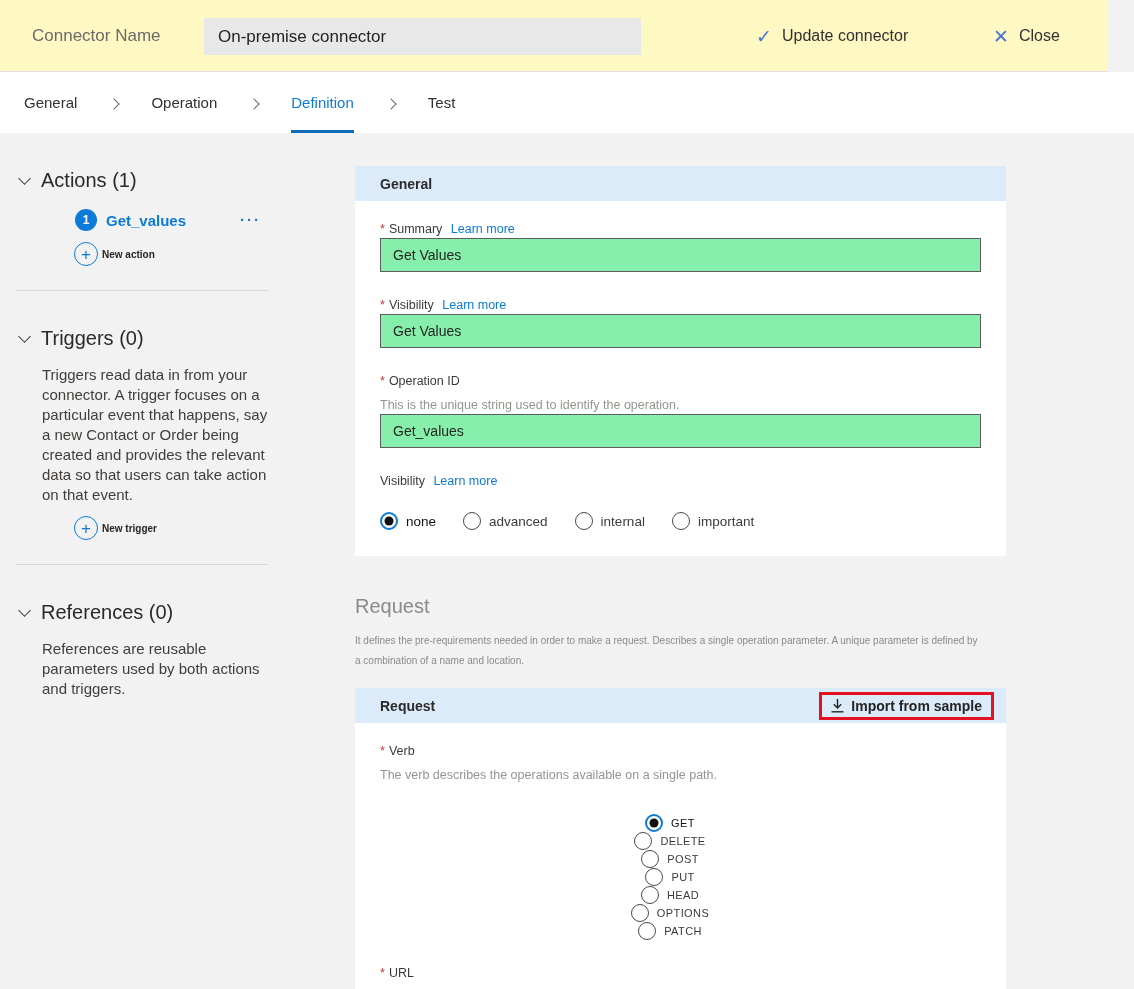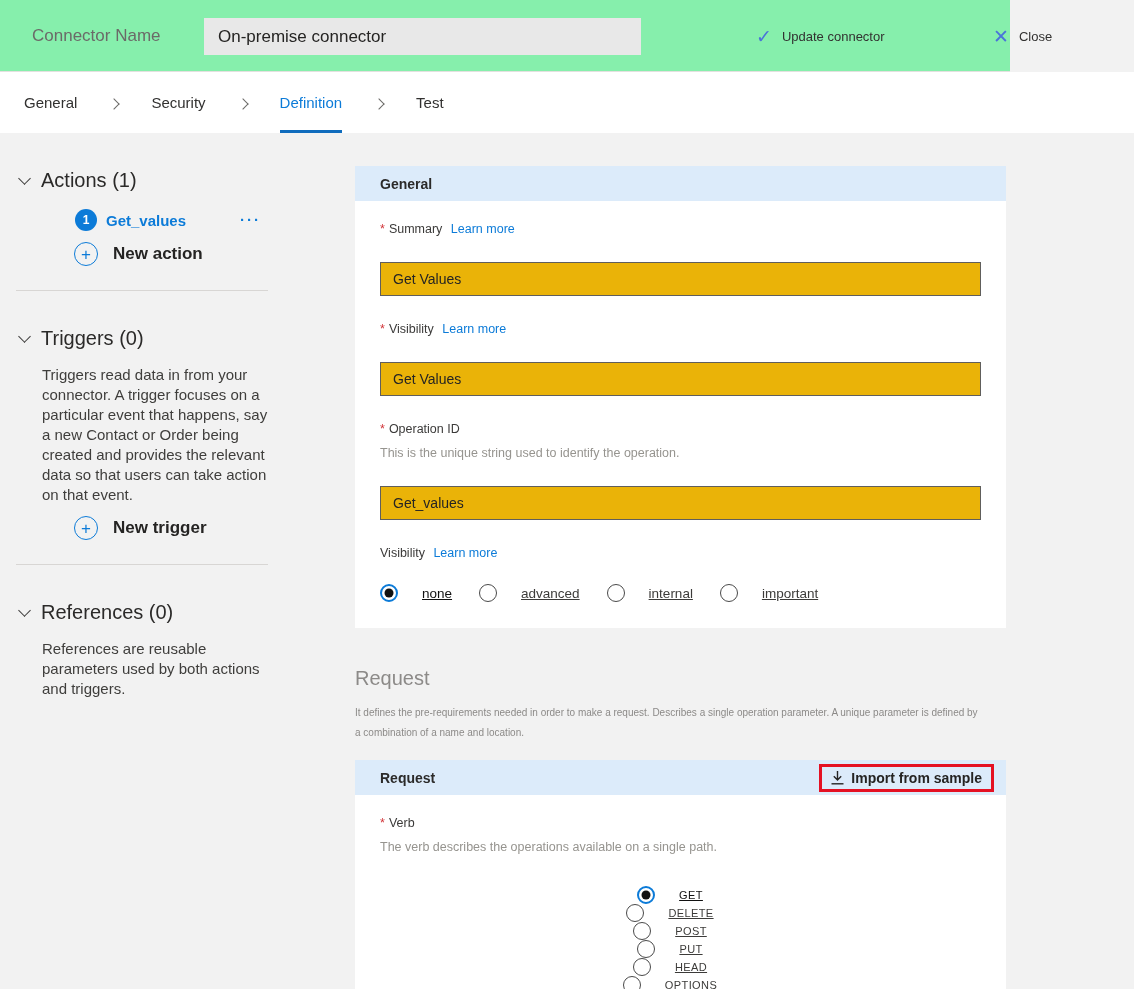--- a/index.html
+++ b/index.html
@@ -1,32 +1,32 @@
 <!DOCTYPE html>
 <html><head>
 <meta charset="utf-8">
 <style>
   * { margin:0; padding:0; box-sizing:border-box; }
   html,body { width:1134px; height:989px; overflow:hidden; background:#f2f2f2;
     font-family:"Liberation Sans", sans-serif; color:#2b2a29; }
 
   
-  .topbar { position:absolute; top:0; left:0; width:1010px; height:72px;
-    background:#86efac; border-bottom:1px solid #e3e1df; }
+  .topbar { position:absolute; top:0; left:0; width:1108px; height:72px;
+    background:#fef9c3; border-bottom:1px solid #e3e1df; }
   .topbar-label { position:absolute; left:32px; top:0; height:72px; display:flex;
     align-items:center; font-size:17px; color:#6b6a68; }
   .name-input { position:absolute; left:204px; top:18px; width:437px; height:37px;
     background:#e8e8e8; border:none; outline:none; padding:0 14px; font-size:17px;
     color:#252423; font-family:inherit; }
   .topbar-btn { position:absolute; top:0; height:72px; display:flex; align-items:center;
     gap:10px; cursor:pointer; background:none; border:none; font-family:inherit; }
   .btn-update { left:756px; }
   .btn-close  { left:993px; }
   .topbar-btn .glyph { font-size:19px; color:#4a73d9; line-height:1; }
-  .topbar-btn .lbl { font-size:13px; color:#323130; }
+  .topbar-btn .lbl { font-size:16px; color:#323130; }
 
   
   .tabbar { position:absolute; top:72px; left:0; width:1134px; height:61px;
     background:#fff; display:flex; align-items:stretch; padding-left:24px; }
   .tab { display:flex; align-items:center; font-size:15px; color:#323130;
     cursor:pointer; border-bottom:3px solid transparent; padding-top:3px; }
   .tab.active { color:#0c7bd8; border-bottom-color:#0f6cbd; }
   .tab-sep { display:flex; align-items:center; margin:0 33px; }
   .chev-right { width:8px; height:8px; border-top:1.5px solid #6b6a68;
     border-right:1.5px solid #6b6a68; transform:rotate(45deg); margin-top:2px; }
@@ -44,51 +44,51 @@
   .badge { width:22px; height:22px; border-radius:50%; background:#0c7bd8; color:#fff;
     font-size:12px; font-weight:700; display:flex; align-items:center;
     justify-content:center; flex:0 0 22px; }
   .action-item .link-lbl { margin-left:9px; font-size:15px; font-weight:600; color:#0c7bd8; }
   .more-dots { margin-left:auto; color:#0c7bd8; font-size:15px; font-weight:700;
     letter-spacing:2px; cursor:pointer; line-height:0.5; }
   .new-item { display:flex; align-items:center; margin:11px 0 0 74px; cursor:pointer; }
   .plus-circle { width:24px; height:24px; border-radius:50%; border:1px solid #0c7bd8;
     color:#0c7bd8; font-size:17px; font-weight:400; display:flex; align-items:center;
     justify-content:center; line-height:1; }
-  .new-item .lbl { margin-left:15px; font-size:17px; font-weight:700; color:#252423; }
+  .new-item .lbl { margin-left:4px; font-size:10px; font-weight:700; color:#252423; }
   .divider { height:1px; background:#d8d6d4; width:252px; margin:24px 0 0 16px; }
 
   
   .main { position:absolute; top:133px; left:355px; width:651px; }
   .card-header { height:35px; background:#dcebfa; display:flex; align-items:center;
     justify-content:space-between; padding:0 12px 0 25px; }
   .card-header .hdr-title { font-size:14px; font-weight:700; color:#2b2a29; }
   .card-body { background:#fff; padding:21px 25px 26px 25px; }
   .general-card { margin-top:33px; }
 
   .field { margin-top:26px; }
   .field:first-child { margin-top:0; }
   .field-label { font-size:12.5px; color:#3b3a39; }
   .req-star { color:#d13438; margin-right:4px; }
   .learn-link { color:#0c7bd8; margin-left:5px; cursor:pointer; text-decoration:none; }
   .hint { margin-top:10px; font-size:12.5px; color:#96948f; }
-  .text-input { margin-top:26px; width:100%; height:34px; border:1px solid #605e5c;
-    background:#eab308; font-size:14px; color:#252423; padding:0 12px;
+  .text-input { margin-top:2px; width:100%; height:34px; border:1px solid #605e5c;
+    background:#86efac; font-size:14px; color:#252423; padding:0 12px;
     font-family:inherit; outline:none; display:block; }
   .text-input.gray { background:#22c55e; border-color:#8a8886; margin-top:14px; }
 
   .radio-row { display:flex; align-items:center; margin-top:24px; }
   .radio-opt { display:flex; align-items:center; margin-right:27px; cursor:pointer; }
   .radio-circ { width:18px; height:18px; border-radius:50%; border:1px solid #4a4a4a;
     background:#fff; flex:0 0 18px; position:relative; }
   .radio-opt.selected .radio-circ { border:2px solid #0c7bd8; }
   .radio-opt.selected .radio-circ::after { content:""; position:absolute; left:50%;
     top:50%; width:9px; height:9px; border-radius:50%; background:#111;
     transform:translate(-50%,-50%); }
-  .radio-opt .opt-lbl { margin-left:24px; font-size:13.5px; color:#3c3b39;text-decoration:underline; }
+  .radio-opt .opt-lbl { margin-left:8px; font-size:13.5px; color:#3c3b39; }
   .radio-opt.selected .opt-lbl { color:#111; }
   .verb-row .radio-opt { margin-right:21px; }
   .verb-row .opt-lbl { font-size:11px; letter-spacing:.4px; }
 
   .request-heading { margin-top:39px; font-size:20px; color:#8c8a88; }
   .request-desc { margin-top:13px; font-size:10px; line-height:20px; color:#8c8a88;
     width:625px; }
   .request-card { margin-top:17px; }
   .request-card .card-body { padding-bottom:22px; min-height:246px; }
 
@@ -111,21 +111,21 @@
     <span class="glyph">✕</span>
     <span class="lbl">Close</span>
   </button>
 </div>
 
 <div class="tabbar">
   <div class="tab">General</div>
   <div class="tab-sep">
       <span class="chev-right"></span>
     </div>
-  <div class="tab">Security</div>
+  <div class="tab">Operation</div>
   <div class="tab-sep">
       <span class="chev-right"></span>
     </div>
   <div class="tab active">Definition</div>
   <div class="tab-sep">
       <span class="chev-right"></span>
     </div>
   <div class="tab">Test</div>
 </div>
 

